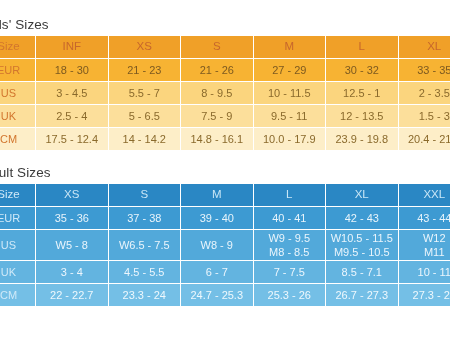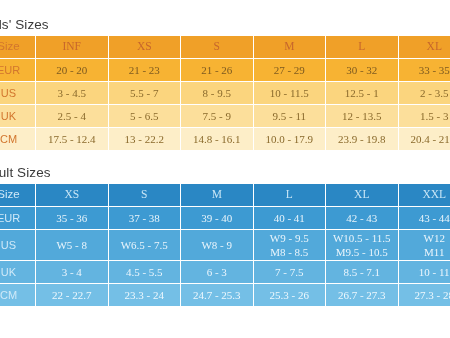--- a/index.html
+++ b/index.html
@@ -58,21 +58,21 @@
     line-height: 1.15;
     padding: 0 1px;
     white-space: nowrap;
     border-right: 1px solid rgba(255,255,255,0.85);
     border-bottom: 1px solid rgba(255,255,255,0.55);
     overflow: hidden;
   }
   table.size-table td:last-child,
   table.size-table th:last-child { border-right: none; }
   .col-label { width: 51px; }
-  .col-data  { width: 69.5px; font-family: Liberation Serif, serif; }
+  .col-data  { width: 69.5px; }
 
   
   .kids .row-head  td { background: #f0a028; color: #c7672c; font-size: 11.5px; }
   .kids .row-eur   td { background: #f7b333; color: #7d5a20; }
   .kids .row-us    td { background: #fbd57e; color: #8a6a2c; }
   .kids .row-uk    td { background: #fcdf9b; color: #8a6a2c; }
   .kids .row-cm    td { background: #fdeec8; color: #8a6a2c; }
   .kids td.cell-label { color: #d2762e; }
   .kids .row-eur td.cell-label,
   .kids .row-us  td.cell-label,
@@ -104,21 +104,21 @@
             <td class="col-label cell-label">Size</td>
             <td class="col-data">INF</td>
             <td class="col-data">XS</td>
             <td class="col-data">S</td>
             <td class="col-data">M</td>
             <td class="col-data">L</td>
             <td class="col-data">XL</td>
           </tr>
           <tr class="row-eur">
             <td class="col-label cell-label">EUR</td>
-            <td class="col-data">20 - 20</td>
+            <td class="col-data">18 - 30</td>
             <td class="col-data">21 - 23</td>
             <td class="col-data">21 - 26</td>
             <td class="col-data">27 - 29</td>
             <td class="col-data">30 - 32</td>
             <td class="col-data">33 - 35</td>
           </tr>
           <tr class="row-us">
             <td class="col-label cell-label">US</td>
             <td class="col-data">3 - 4.5</td>
             <td class="col-data">5.5 - 7</td>
@@ -132,21 +132,21 @@
             <td class="col-data">2.5 - 4</td>
             <td class="col-data">5 - 6.5</td>
             <td class="col-data">7.5 - 9</td>
             <td class="col-data">9.5 - 11</td>
             <td class="col-data">12 - 13.5</td>
             <td class="col-data">1.5 - 3</td>
           </tr>
           <tr class="row-cm">
             <td class="col-label cell-label">CM</td>
             <td class="col-data">17.5 - 12.4</td>
-            <td class="col-data">13 - 22.2</td>
+            <td class="col-data">14 - 14.2</td>
             <td class="col-data">14.8 - 16.1</td>
             <td class="col-data">10.0 - 17.9</td>
             <td class="col-data">23.9 - 19.8</td>
             <td class="col-data">20.4 - 21.6</td>
           </tr>
         </tbody>
       </table>
     </div>
 
     <div class="section" id="adult-section">
@@ -195,21 +195,21 @@
             </td>
             <td class="col-data">
               <span class="us-line">W12</span>
               <span class="us-line">M11</span>
             </td>
           </tr>
           <tr class="row-uk">
             <td class="col-label cell-label">UK</td>
             <td class="col-data">3 - 4</td>
             <td class="col-data">4.5 - 5.5</td>
-            <td class="col-data">6 - 3</td>
+            <td class="col-data">6 - 7</td>
             <td class="col-data">7 - 7.5</td>
             <td class="col-data">8.5 - 7.1</td>
             <td class="col-data">10 - 11</td>
           </tr>
           <tr class="row-cm">
             <td class="col-label cell-label">CM</td>
             <td class="col-data">22 - 22.7</td>
             <td class="col-data">23.3 - 24</td>
             <td class="col-data">24.7 - 25.3</td>
             <td class="col-data">25.3 - 26</td>

